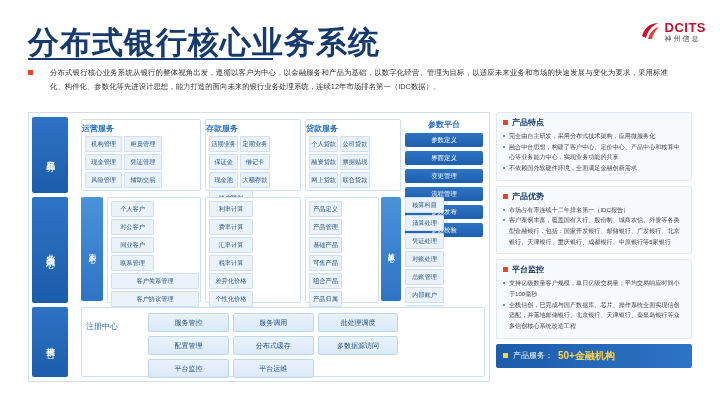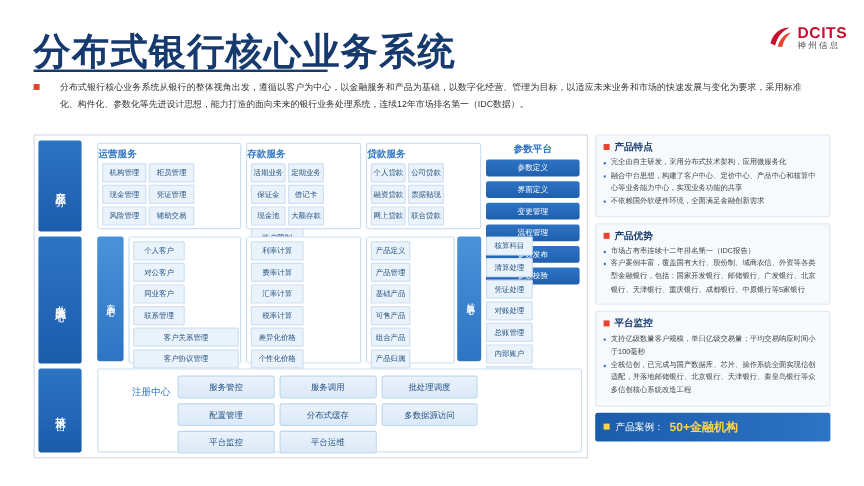--- a/index.html
+++ b/index.html
@@ -62,21 +62,21 @@
   .g-mid2{left:176px;top:84px;width:94px;height:104px;}
   .g-mid3{left:276px;top:84px;width:72px;height:104px;}
   .g-core{left:352px;top:84px;width:20px;height:104px;background:linear-gradient(180deg,#4a92d9,#2e74c4);
           border:none;color:#fff;display:flex;align-items:center;justify-content:center;}
   .g-core span{writing-mode:vertical-rl;text-orientation:upright;font-size:7px;letter-spacing:1px;}
 
   .g-right{left:376px;top:84px;width:78px;height:104px;border:none;background:transparent;}
 
   
   .g-tech{left:52px;top:194px;width:402px;height:68px;border:1px solid #cfe0f2;}
-  .tech-left{position:absolute;left:4px;top:14px;width:56px;font-size:8px;color:#2e74c4;text-align:right;line-height:1.3;}
+  .tech-left{position:absolute;left:4px;top:14px;width:56px;font-size:8px;color:#2e74c4;text-align:left;line-height:1.3;}
   .techgrid{position:absolute;left:66px;top:5px;right:5px;display:flex;flex-wrap:wrap;gap:4px;}
   .tcell{flex:0 0 calc(25% - 4px);height:17px;background:linear-gradient(180deg,#eaf2fb,#dbe9f8);
          border:1px solid #bcd6ef;border-radius:2px;font-size:7px;color:#1f4f80;
          display:flex;align-items:center;justify-content:center;}
 
   
   .panel{background:#f7fafd;border:1px solid #e2e9f1;border-radius:2px;margin-bottom:5px;padding:4px 6px 6px;}
   .panel-head{display:flex;align-items:center;gap:4px;margin-bottom:3px;}
   .sq{width:5px;height:5px;background:#e8432f;}
   .panel-title{font-size:8px;font-weight:bold;color:#163a6e;}
@@ -284,17 +284,17 @@
       <div class="panel-body">
         <ul>
           <li>支持亿级数量客户规模，单日亿级交易量；平均交易响应时间小于100毫秒</li>
           <li>全栈信创，已完成与国产数据库、芯片、操作系统全面实现信创适配，并落地邮储银行、北京银行、天津银行、秦皇岛银行等众多信创核心系统改造工程</li>
         </ul>
       </div>
     </div>
 
     <div class="case">
       <span class="sqw"></span>
-      <span class="case-label">产品案例：</span>
+      <span class="case-label">产品服务：</span>
       <span class="case-value">50+金融机构</span>
     </div>
   </div>
 </div>
 
 </body></html>

